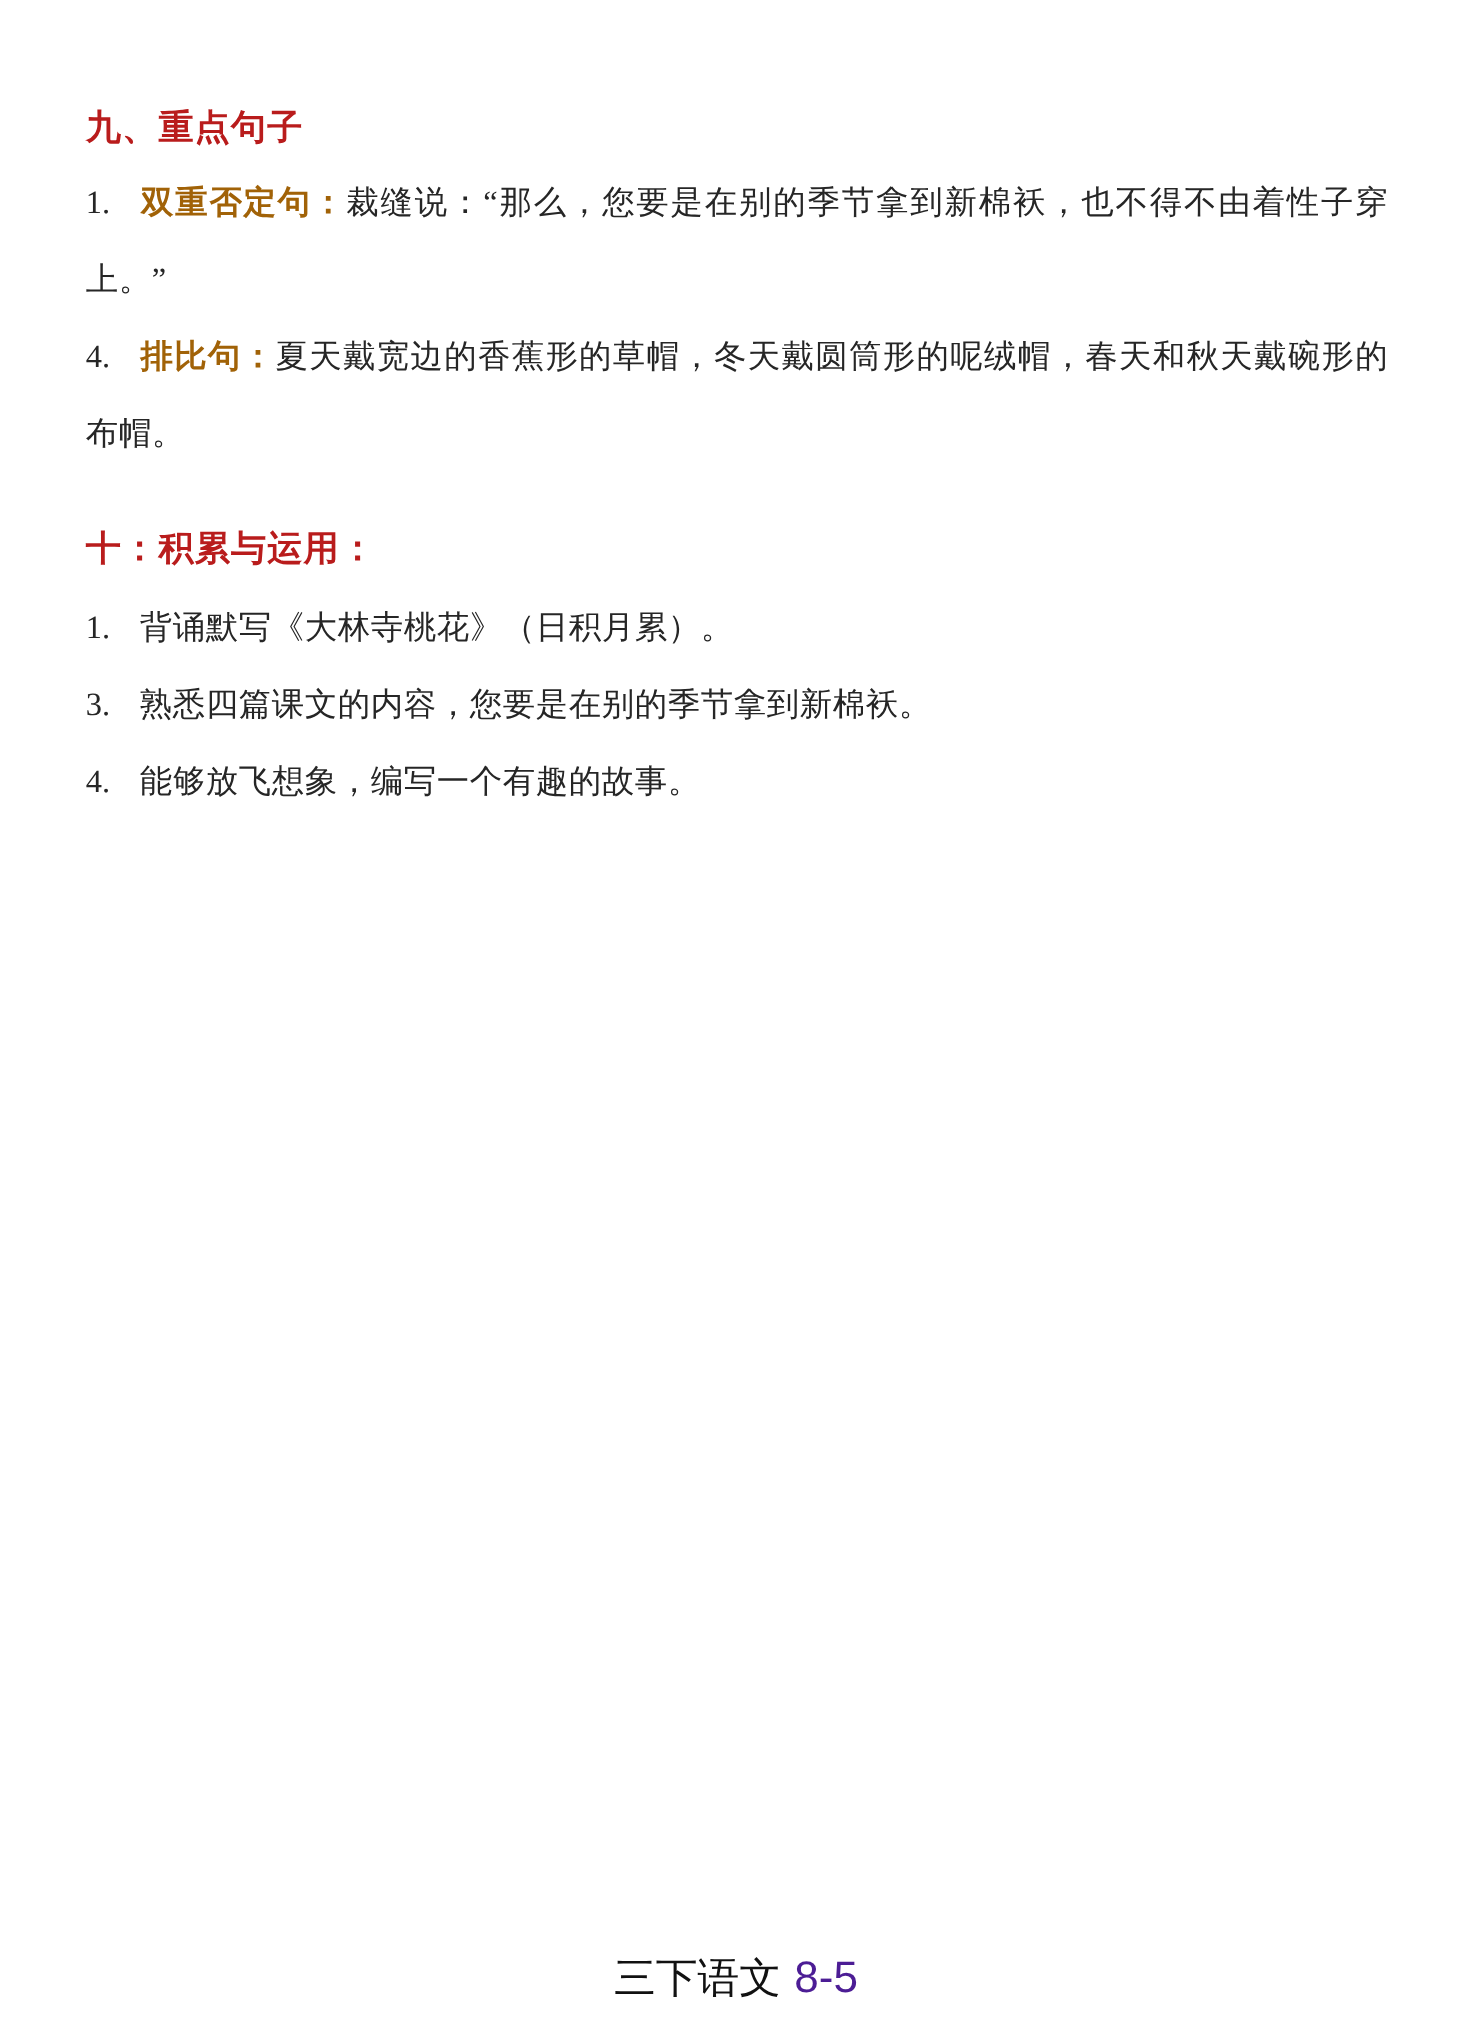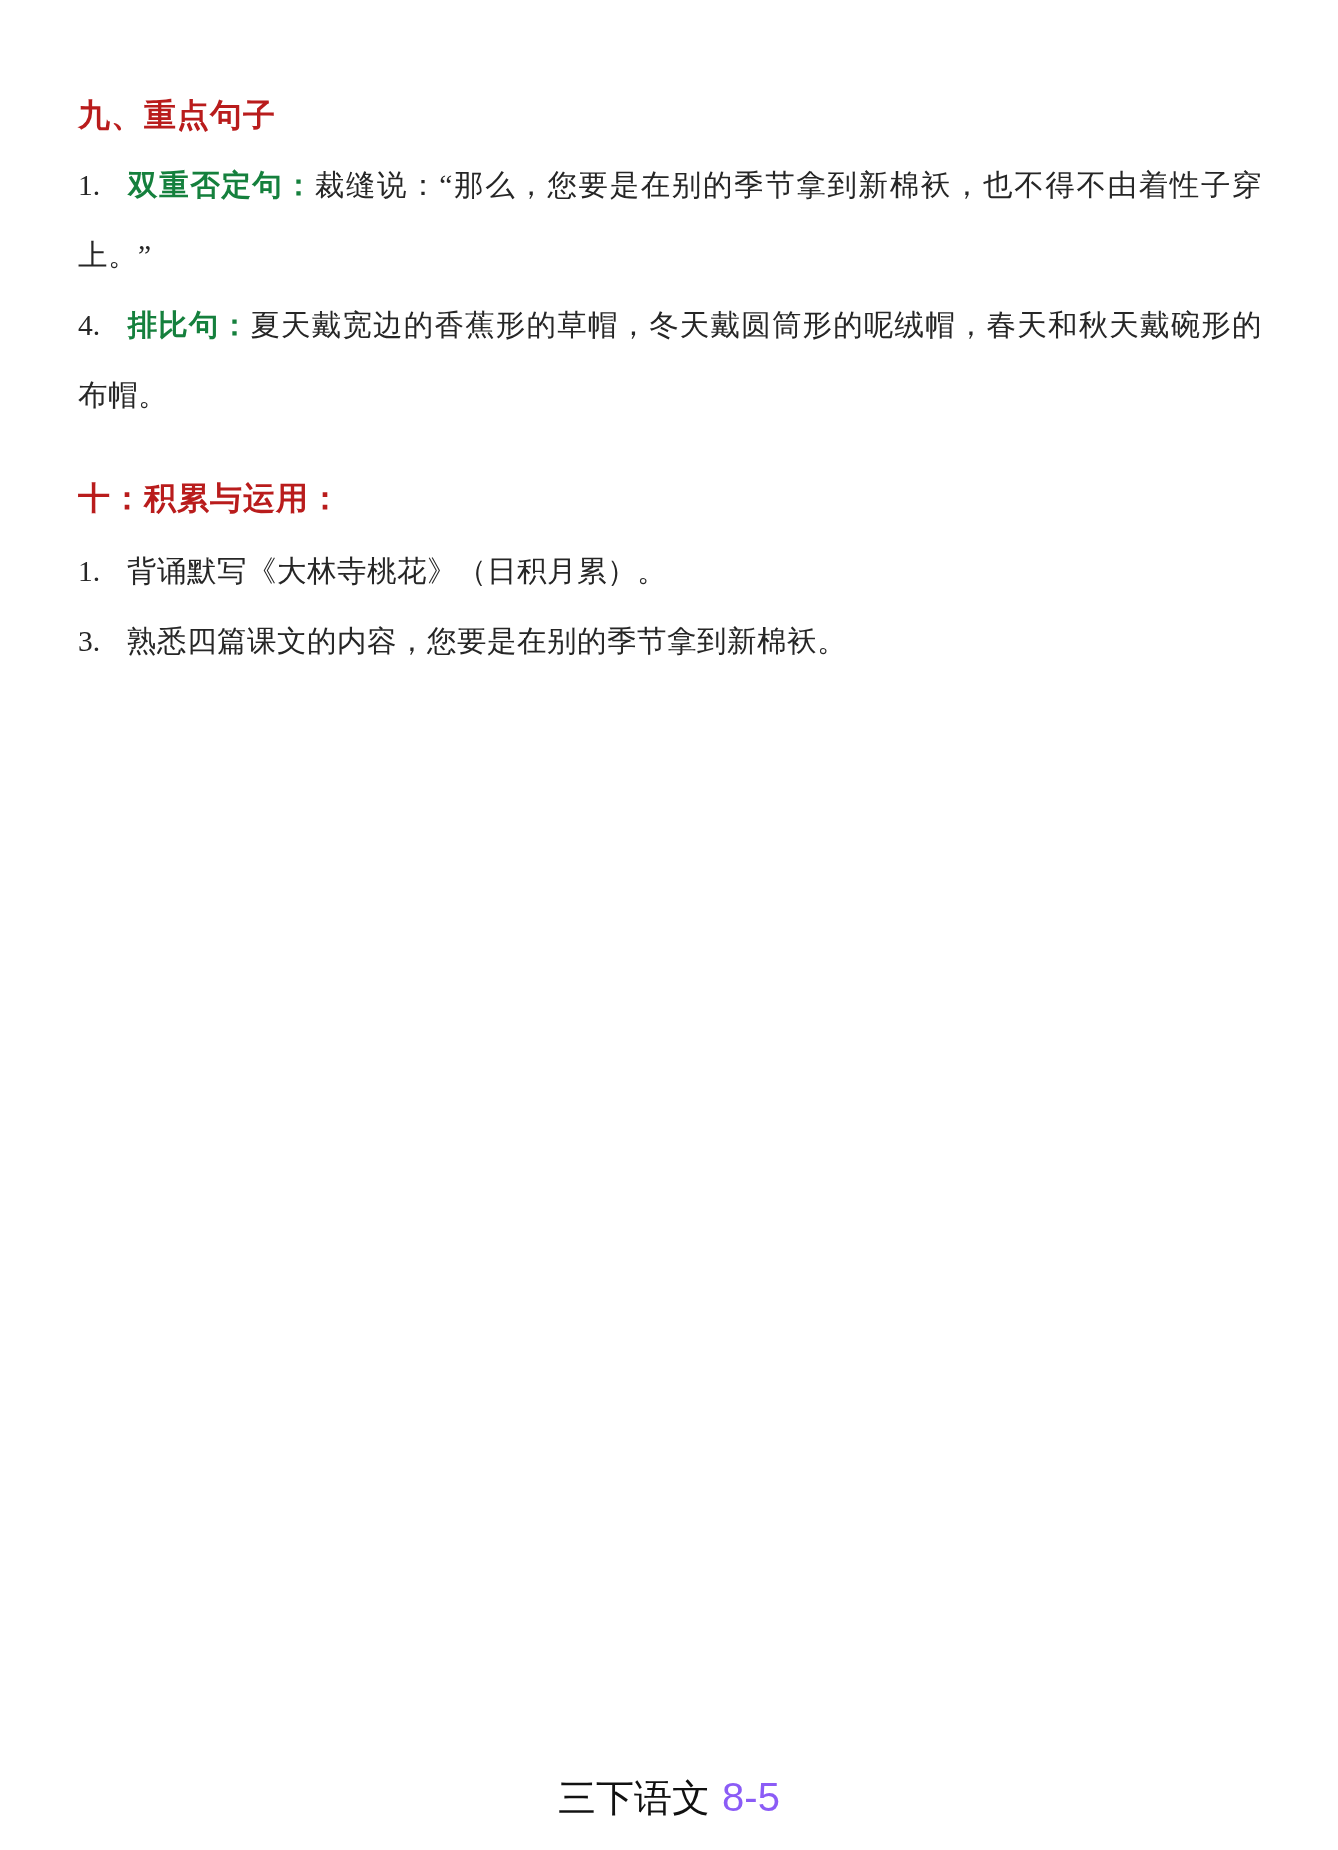--- a/index.html
+++ b/index.html
@@ -41,38 +41,38 @@
     letter-spacing: 0.5px;
     color: #262626;
   }
   .item-num {
     display: inline-block;
     width: 49px;
     letter-spacing: 0;
   }
   .item-label {
     font-weight: 700;
-    color: #15803d;
+    color: #a16207;
   }
   .footer {
     position: absolute;
     bottom: 26px;
     left: 0;
     width: 100%;
     text-align: center;
     white-space: nowrap;
   }
   .footer-course {
     font-size: 38px;
     color: #111111;
     font-family: Liberation Mono, monospace;
   }
   .footer-page {
     font-size: 40px;
-    color: #8b5cf6;
+    color: #4c1d95;
     font-family: "Liberation Sans", "DejaVu Sans", sans-serif;
     margin-left: 12px;
   }
 </style>
 </head>
 <body>
 
 <div class="page">
   <div class="content">
 
@@ -84,19 +84,20 @@
 
     <p class="item"><span class="item-num">4.</span><span class="item-label">排比句：</span><span>夏天戴宽边的香蕉形的草帽，冬天戴圆筒形的呢绒帽，春天和秋天戴碗形的布帽。</span></p>
 
     <div class="section-heading second">十：积累与运用：</div>
 
     <p class="item"><span class="item-num">1.</span><span>背诵默写《大林寺桃花》（日积月累）。</span></p>
 
 
     <p class="item"><span class="item-num">3.</span><span>熟悉四篇课文的内容，您要是在别的季节拿到新棉袄。</span></p>
 
+    <p class="item"><span class="item-num">4.</span><span>能够放飞想象，编写一个有趣的故事。</span></p>
 
   </div>
 
   <div class="footer">
     <span class="footer-course">三下语文</span><span class="footer-page">8-5</span>
   </div>
 </div>
 
 </body></html>

